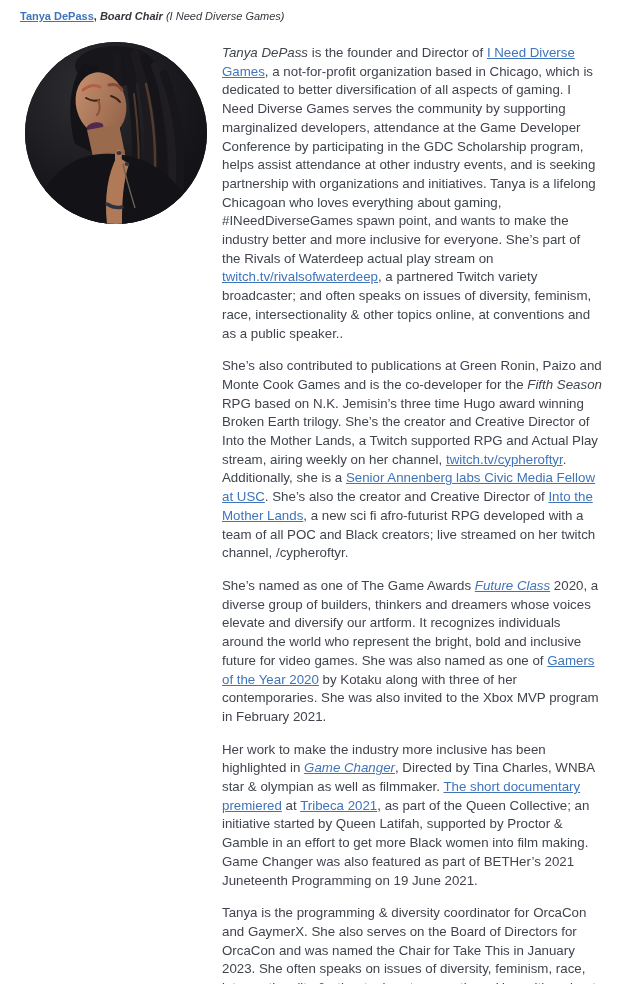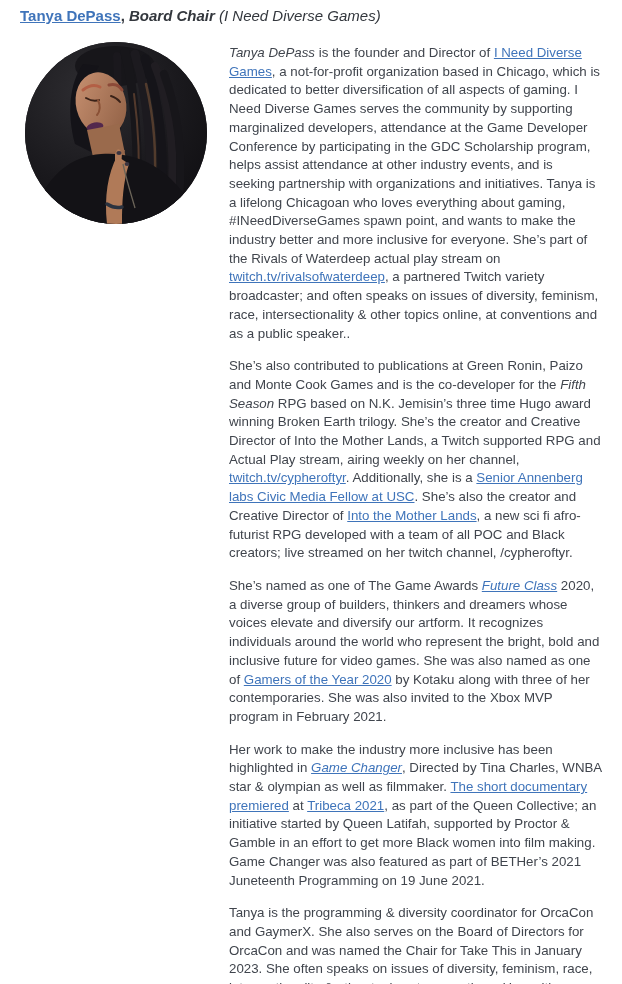--- a/index.html
+++ b/index.html
@@ -12,21 +12,21 @@
   body{
     width:622px;height:984px;overflow:hidden;
     background:var(--bg);
     font-family:"Liberation Sans", sans-serif;
     color:var(--text);
   }
   .page{padding:6px 20px 0 20px;}
 
   
   .header-line{
-    font-size:15px;line-height:20px;color:#33373d;
+    font-size:11px;line-height:20px;color:#33373d;
     white-space:nowrap;
   }
   .header-name{
     color:var(--link);font-weight:bold;text-decoration:underline;cursor:pointer;
   }
   .header-sep{font-weight:bold;color:#33373d;}
   .header-role{font-weight:bold;font-style:italic;color:#33373d;}
   .header-org{font-style:italic;color:#33373d;}
 
   
@@ -36,21 +36,21 @@
     width:182px;height:182px;border-radius:50%;overflow:hidden;
     margin-left:5px;background:#131216;
   }
   .photo svg{display:block;}
 
   .text-col{
     flex:1;
     font-size:13.3px;line-height:18.7px;color:var(--text);
     padding-top:2px;
   }
-  .text-col p{margin:0 0 14px 7px;}
+  .text-col p{margin:0 0 14px 0;}
   .text-col a.lnk{
     color:var(--link);text-decoration:underline;cursor:pointer;
   }
   .it{font-style:italic;}
 </style>
 </head>
 <body>
 
 <div class="page">
 

